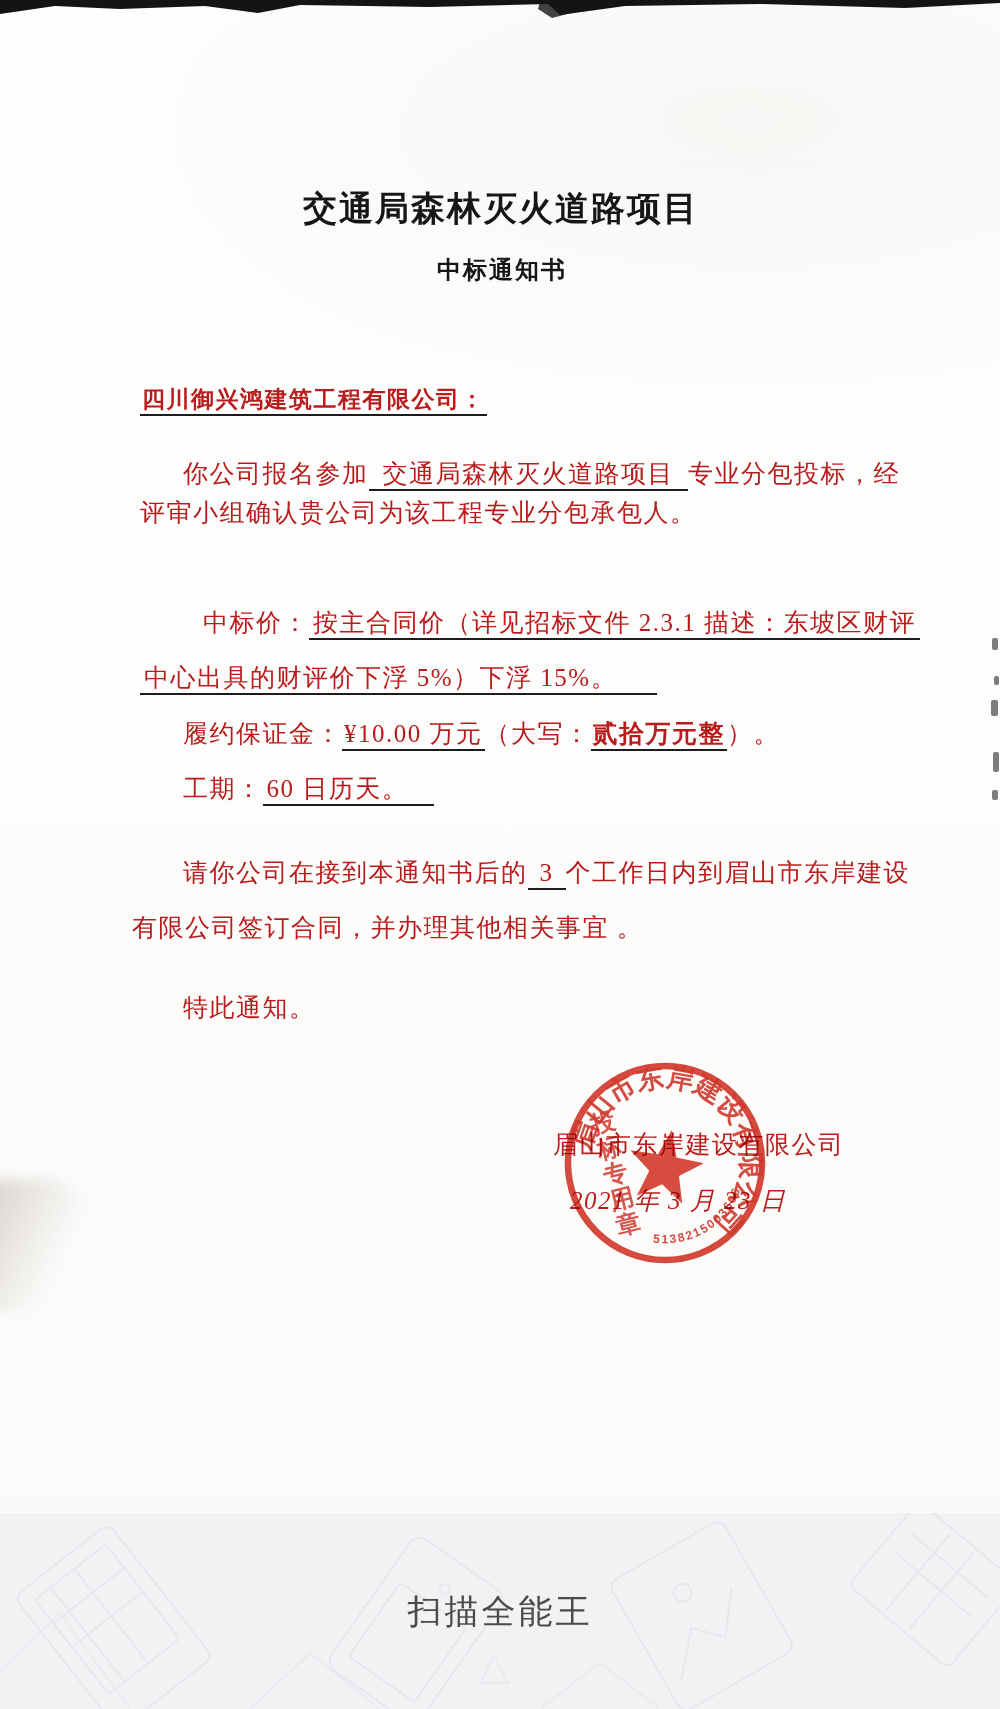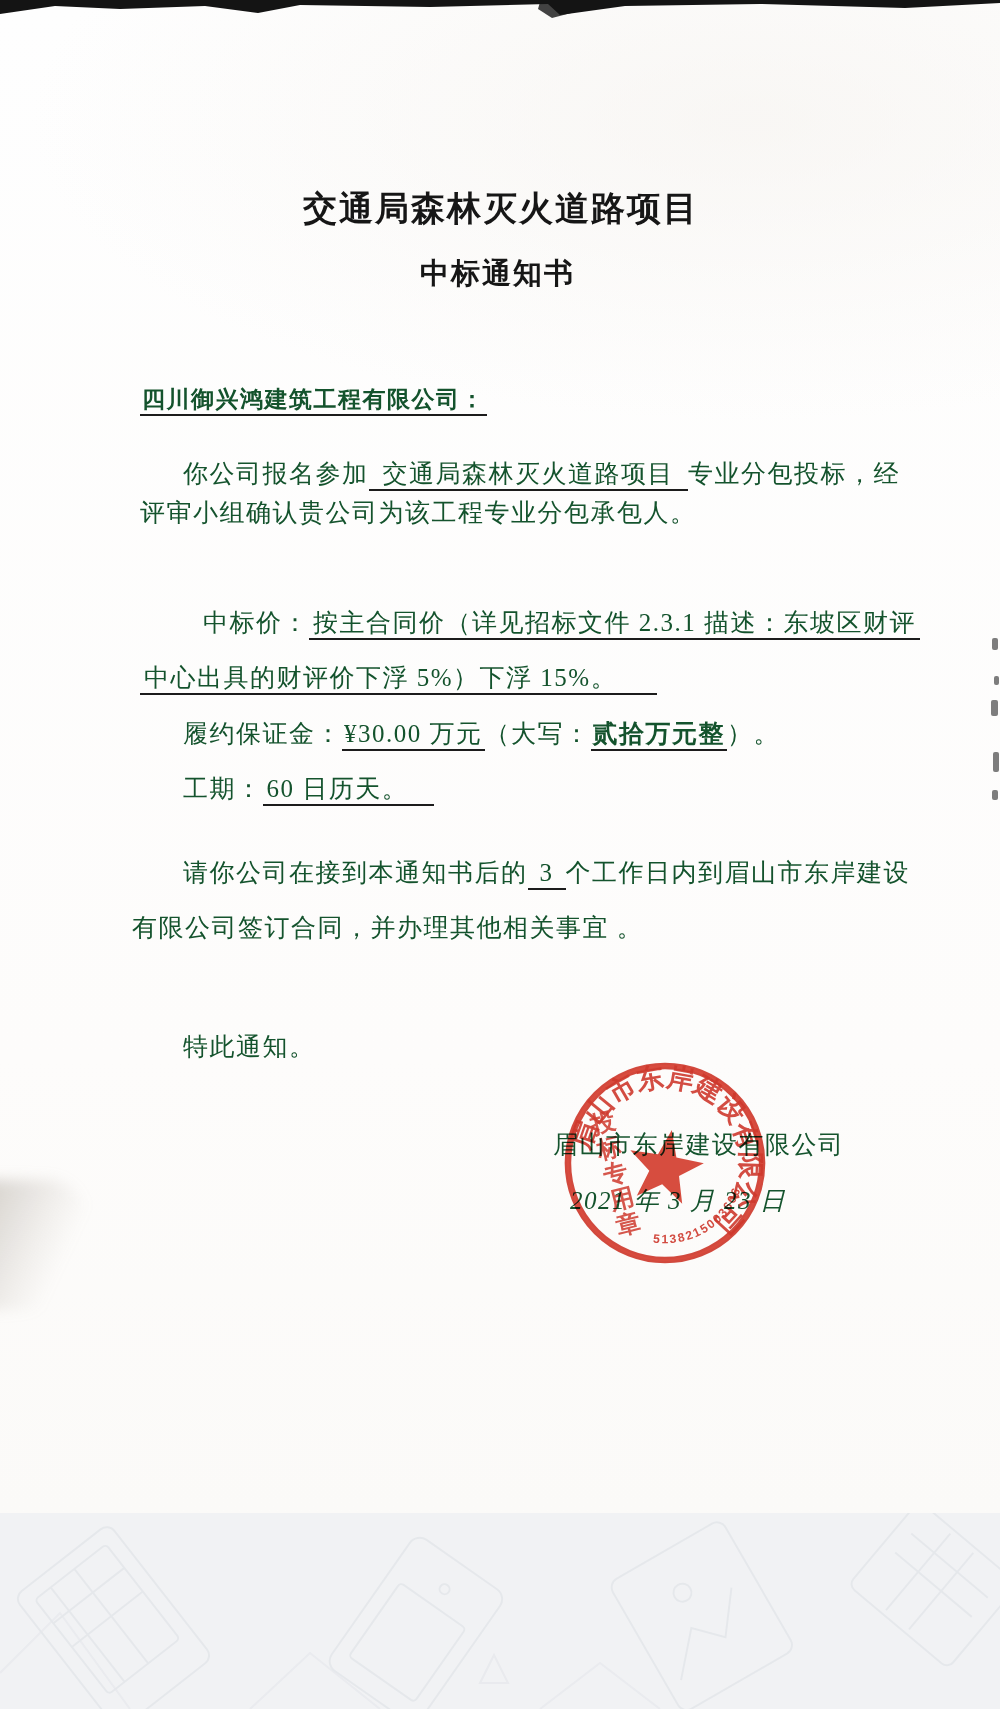--- a/index.html
+++ b/index.html
@@ -10,21 +10,21 @@
   .paper{position:absolute;left:0;top:0;width:1000px;height:1513px;
          background:
            radial-gradient(1200px 500px at 75% 8%, rgba(245,242,238,.6), rgba(255,255,255,0) 60%),
            linear-gradient(180deg,#fefefe 0%, #fdfcfb 70%, #fbfaf8 100%);}
   .scan-edge{position:absolute;left:0;top:0;width:1000px;height:20px;}
   .edge-mark{position:absolute;background:#3a3a3a;opacity:.65;border-radius:2px;filter:blur(.6px);}
   .corner-shadow{position:absolute;left:-18px;top:1180px;width:110px;height:130px;
          background:linear-gradient(115deg, rgba(150,140,128,.40), rgba(150,140,128,.12) 45%, rgba(255,255,255,0) 70%);
          filter:blur(7px);border-radius:0 40% 40% 0;}
   
-  .line{position:absolute;white-space:nowrap;color:#14532d;font-size:25px;
+  .line{position:absolute;white-space:nowrap;color:#b91c1c;font-size:25px;
         letter-spacing:1.5px;font-weight:500;}
   .title{font-weight:bold;color:#161616;}
   .u{border-bottom:2.2px solid #1c1c1c;padding:0 4px 2px 4px;}
   .u-tight{border-bottom:2.2px solid #1c1c1c;padding:0 2px 2px 2px;}
   .b{font-weight:bold;}
   
   .seal{position:absolute;left:553px;top:1051px;width:224px;height:224px;
         mix-blend-mode:multiply;opacity:.93;}
   
   .footer{position:absolute;left:0;top:1513px;width:1000px;height:196px;
@@ -49,55 +49,55 @@
   <div class="edge-mark" style="left:994px;top:676px;width:5px;height:9px;"></div>
   <div class="edge-mark" style="left:991px;top:700px;width:7px;height:16px;"></div>
   <div class="edge-mark" style="left:993px;top:752px;width:6px;height:20px;"></div>
   <div class="edge-mark" style="left:992px;top:790px;width:6px;height:10px;"></div>
 </div>
 
 <div class="corner-shadow"></div>
 
 <div class="line title" style="left:303px;top:186px;font-size:34px;letter-spacing:2px;">交通局森林灭火道路项目</div>
 
-<div class="line title" style="left:420px;top:254px;font-size:29px;letter-spacing:2px;">中标通知书</div>
+<div class="line title" style="left:437px;top:254px;font-size:24px;letter-spacing:2px;">中标通知书</div>
 
 <div class="line" style="left:140px;top:384px;font-size:23px;">
   <span class="u-tight b">四川御兴鸿建筑工程有限公司：</span>
 </div>
 
 <div class="line" style="left:183px;top:440px;margin-top:17px;">
   <span>你公司报名参加</span><span class="u" style="padding:0 14px 2px 14px;">交通局森林灭火道路项目</span><span>专业分包投标，经</span>
 </div>
 
 <div class="line" style="left:140px;top:496px;font-family:Liberation Serif, serif;">评审小组确认贵公司为该工程专业分包承包人。</div>
 
 <div class="line" style="left:183px;top:606px;margin-left:20px;">
   <span>中标价：</span><span class="u">按主合同价（详见招标文件 2.3.1 描述：东坡区财评</span>
 </div>
 
 <div class="line" style="left:140px;top:661px;">
   <span class="u" style="padding-right:40px;margin-top:20px;">中心出具的财评价下浮 5%）下浮 15%。</span>
 </div>
 
 <div class="line" style="left:183px;top:717px;">
-  <span>履约保证金：</span><span class="u-tight">¥30.00 万元</span><span>（大写：</span><span class="u-tight b">贰拾万元整</span><span>）。</span>
+  <span>履约保证金：</span><span class="u-tight">¥10.00 万元</span><span>（大写：</span><span class="u-tight b">贰拾万元整</span><span>）。</span>
 </div>
 
 <div class="line" style="left:183px;top:772px;">
   <span>工期：</span><span class="u" style="padding-right:26px;">60 日历天。</span>
 </div>
 
 <div class="line" style="left:183px;top:856px;">
   <span>请你公司在接到本通知书后的</span><span class="u-tight" style="padding:0 12px 2px 12px;">3</span><span>个工作日内到眉山市东岸建设</span>
 </div>
 
 <div class="line" style="left:132px;top:911px;text-align:right;">有限公司签订合同，并办理其他相关事宜 。</div>
 
-<div class="line" style="left:183px;top:1030px;">特此通知。</div>
+<div class="line" style="left:183px;top:991px;">特此通知。</div>
 
 <div class="line" style="left:553px;top:1128px;font-size:25px;">眉山市东岸建设有限公司</div>
 
 <div class="line" style="left:570px;top:1184px;font-size:25px;font-style:italic;">2021 年 3 月 23 日</div>
 
 <svg class="seal" viewBox="0 0 240 240">
   <defs>
     <path id="ringPath" d="M 38.1 122.9 A 82 82 0 1 1 174.9 181.0" fill="none"></path>
     <path id="codePath" d="M 105.1 204.7 A 86 86 0 0 0 200.8 149.4" fill="none"></path>
   </defs>
@@ -149,13 +149,14 @@
           <line x1="875" y1="65" x2="975" y2="65"></line>
         <line x1="905" y1="15" x2="905" y2="115"></line>
           <line x1="935" y1="15" x2="935" y2="115"></line>
       </g>
       <polyline points="0,160 60,100 130,196" opacity=".7"></polyline>
       <polyline points="250,196 310,140 380,196" opacity=".7"></polyline>
       <polyline points="540,196 600,150 660,196" opacity=".7"></polyline>
       <path d="M 480 170 l 14 -28 l 14 28 z" opacity=".8"></path>
     </g>
   </svg>
+  <div class="watermark">扫描全能王</div>
 </div>
 
 </body></html>

